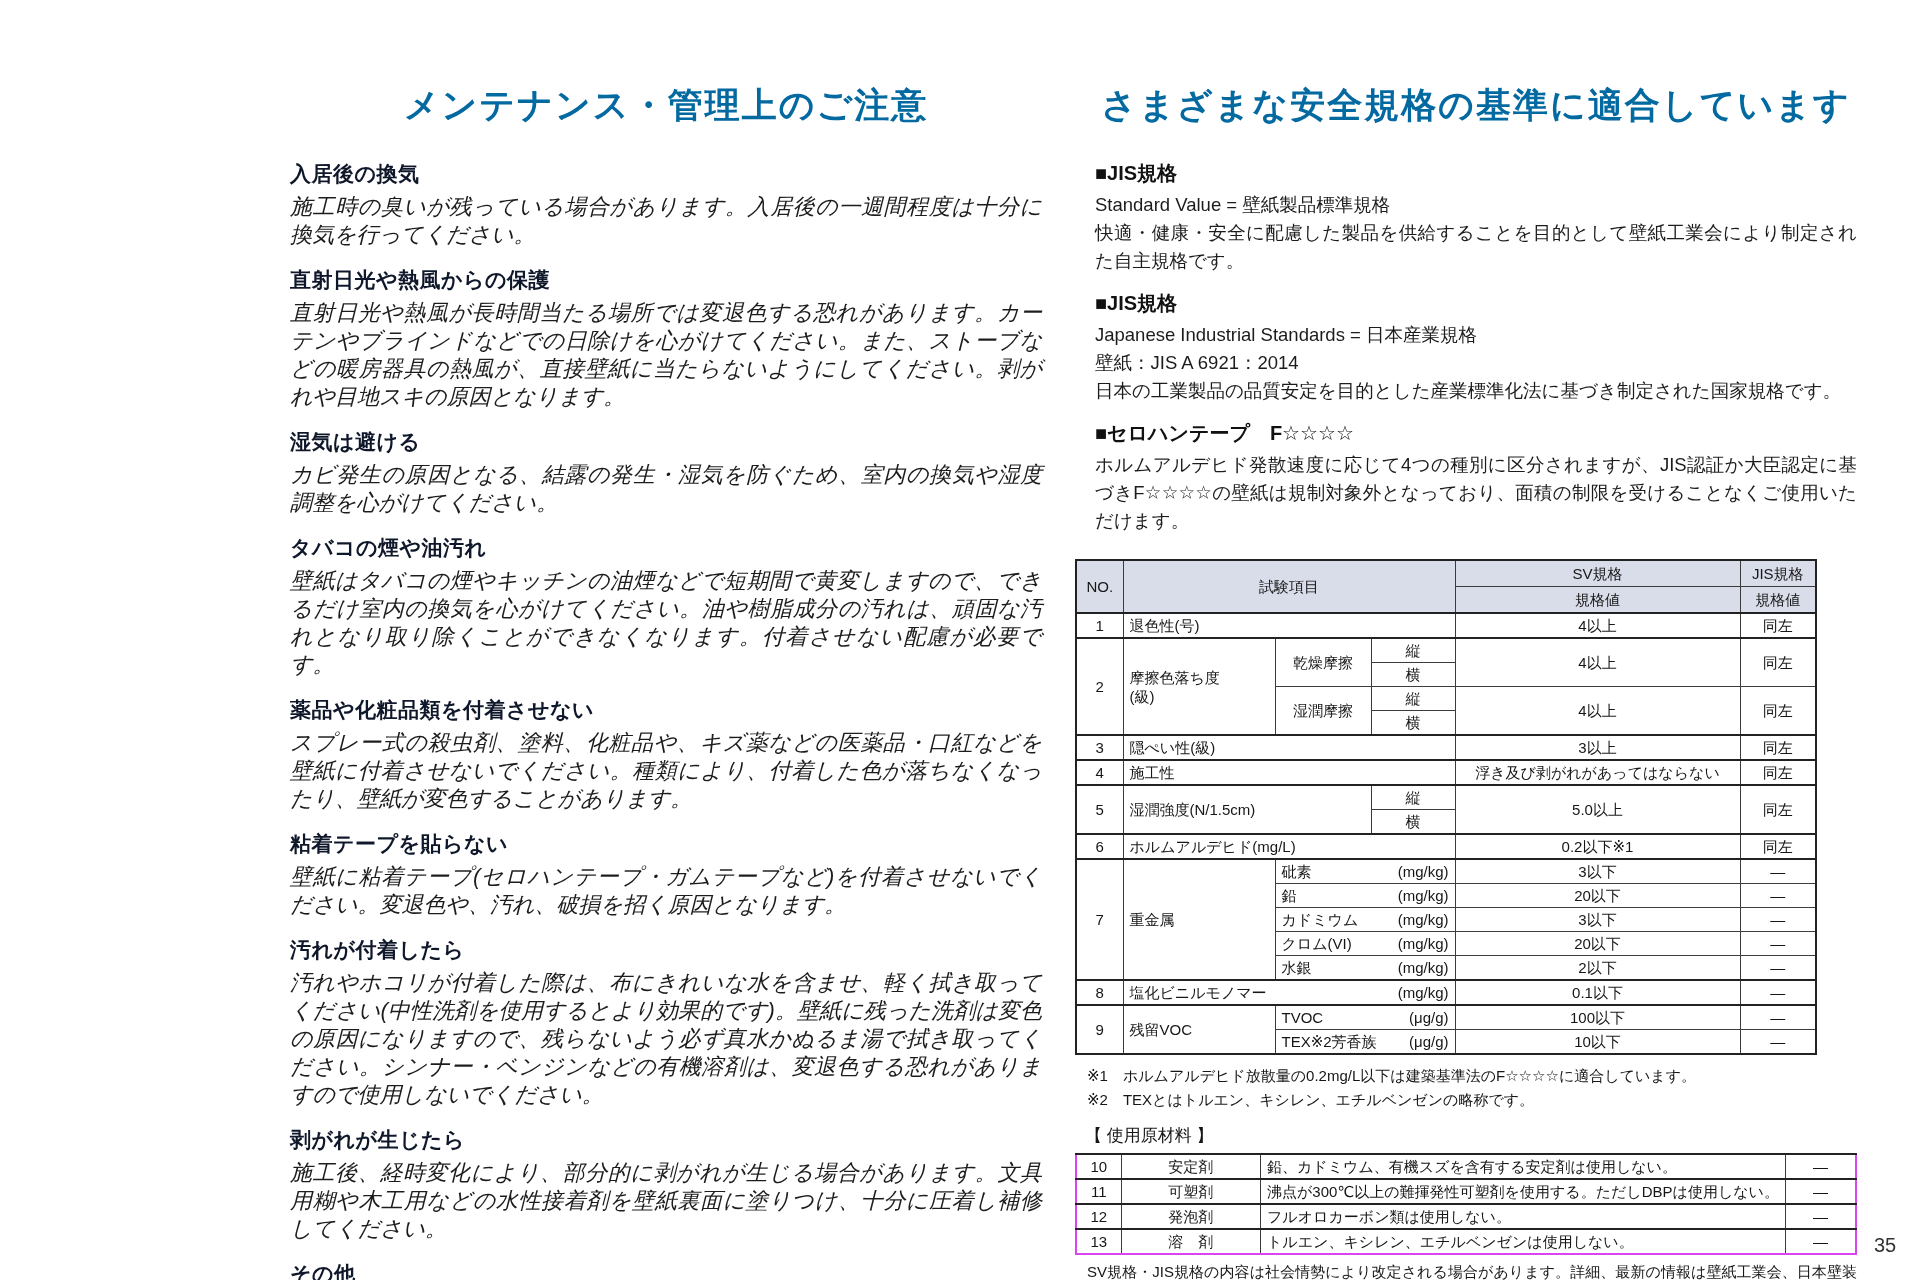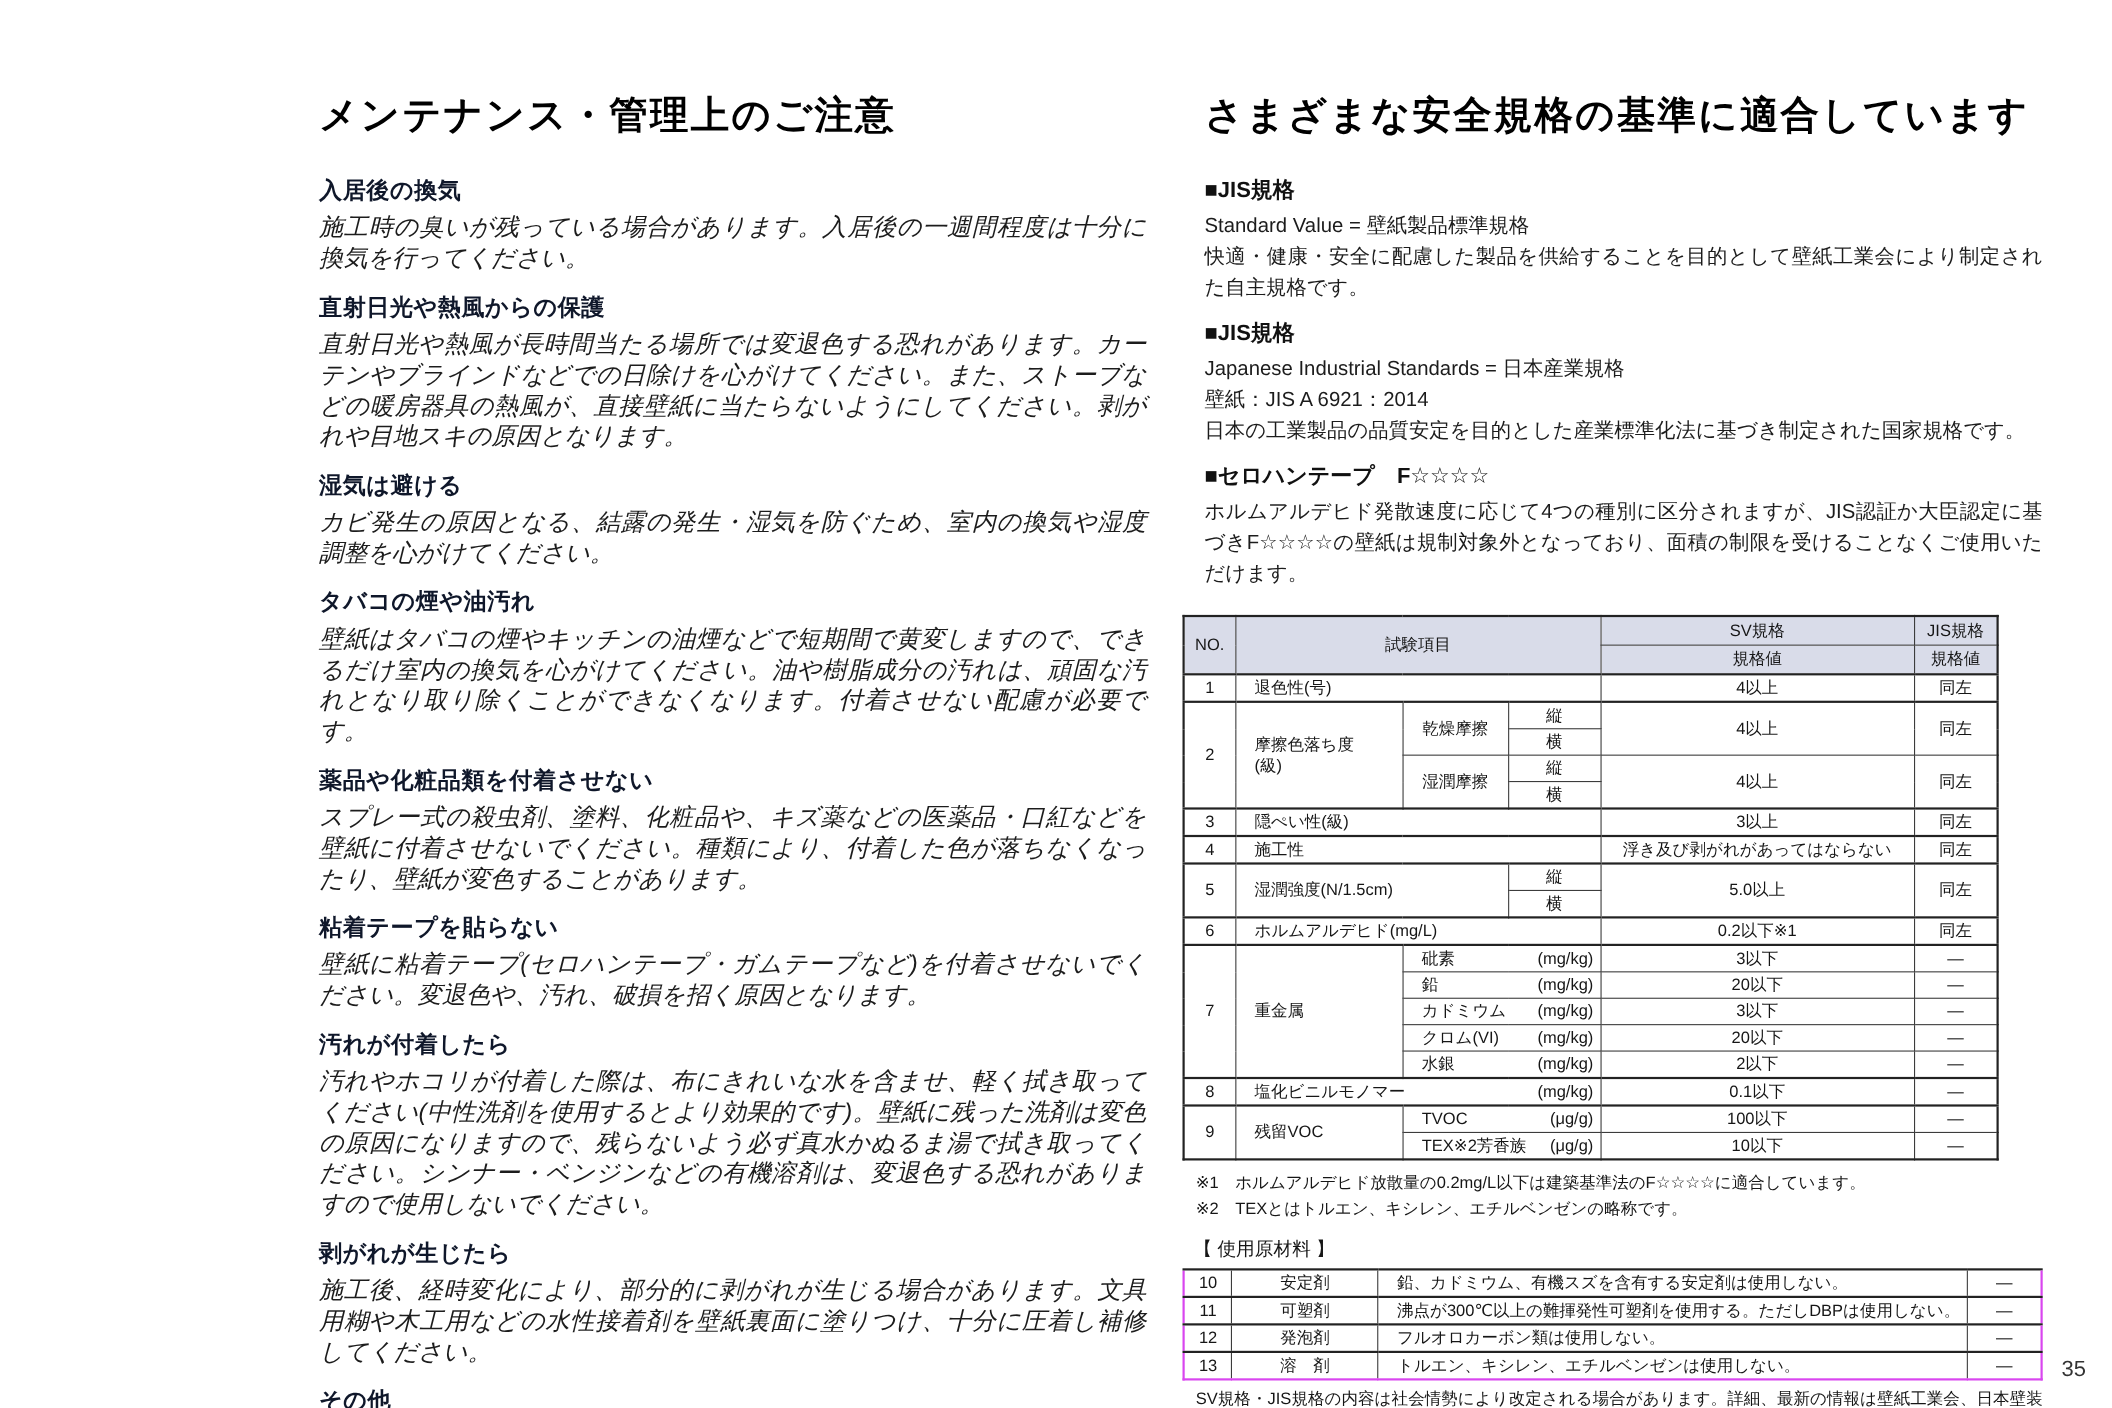--- a/index.html
+++ b/index.html
@@ -5,22 +5,22 @@
   html,body { margin:0; padding:0; }
   body {
     width:1920px; height:1280px; background:#ffffff; position:relative; overflow:hidden;
     font-family:"Liberation Sans","DejaVu Sans",sans-serif; color:#1c1c1c;
   }
   .col { position:absolute; top:84px; }
   .col-left  { left:290px; width:752px; }
   .col-right { left:1095px; width:762px; }
 
   .page-title {
-    font-size:35px; font-weight:bold; color:#000000; letter-spacing:2px;
-    margin:0 0 34px 0; line-height:42px;
+    font-size:35px; font-weight:bold; color:#0369a1; letter-spacing:2px;
+    margin:0 0 34px 0; line-height:42px;text-align:center;
   }
 
   
   .sec { margin-bottom:17px; }
   .sec h2 { font-size:21px; font-weight:bold; margin:0 0 5px 0; line-height:28px; letter-spacing:0.5px; color:#0f172a; }
   .sec p  { font-size:22px; line-height:28px; margin:0; text-align:justify;font-style:italic; }
 
   
   .rsec { margin-bottom:15px; }
   .rsec h2 { font-size:20px; font-weight:bold; margin:0 0 4px 0; line-height:27px; color:#111; }
@@ -30,21 +30,21 @@
   table { border-collapse:collapse; table-layout:fixed; margin-left:-20px;border-radius:28px; }
   .spec-table { margin-top:24px; border:2px solid #222; }
   .mat-table  { margin-top:5px;  border:2px solid #d946ef; }
   td {
     border:1px solid #3c3c3c; font-size:15px; line-height:19px;
     padding:2px 6px; text-align:center; vertical-align:middle; color:#161616;
     overflow:hidden;
   }
   tr.hd td { background:#d9dce9; padding:3px 6px; }
   tr.g td  { border-top:2px solid #222; }
-  td.l { text-align:left; padding-left:17px; }
+  td.l { text-align:left; padding-left:6px; }
   td.prewrap { white-space:pre-line; }
   td.flexcell .fx { display:flex; justify-content:space-between; align-items:center; }
   td.nw { white-space:nowrap; }
 
   .fn { font-size:15px; line-height:24px; margin:9px 0 0 -8px; color:#161616; }
   .mat-label { font-size:17px; line-height:24px; margin:12px 0 0 -10px; color:#161616; }
   .footer-note { font-size:15px; line-height:24px; margin:5px 0 0 -8px; text-align:justify; color:#161616; }
 
   .page-number { position:absolute; left:1874px; top:1234px; font-size:20px; color:#333; }
 </style>

